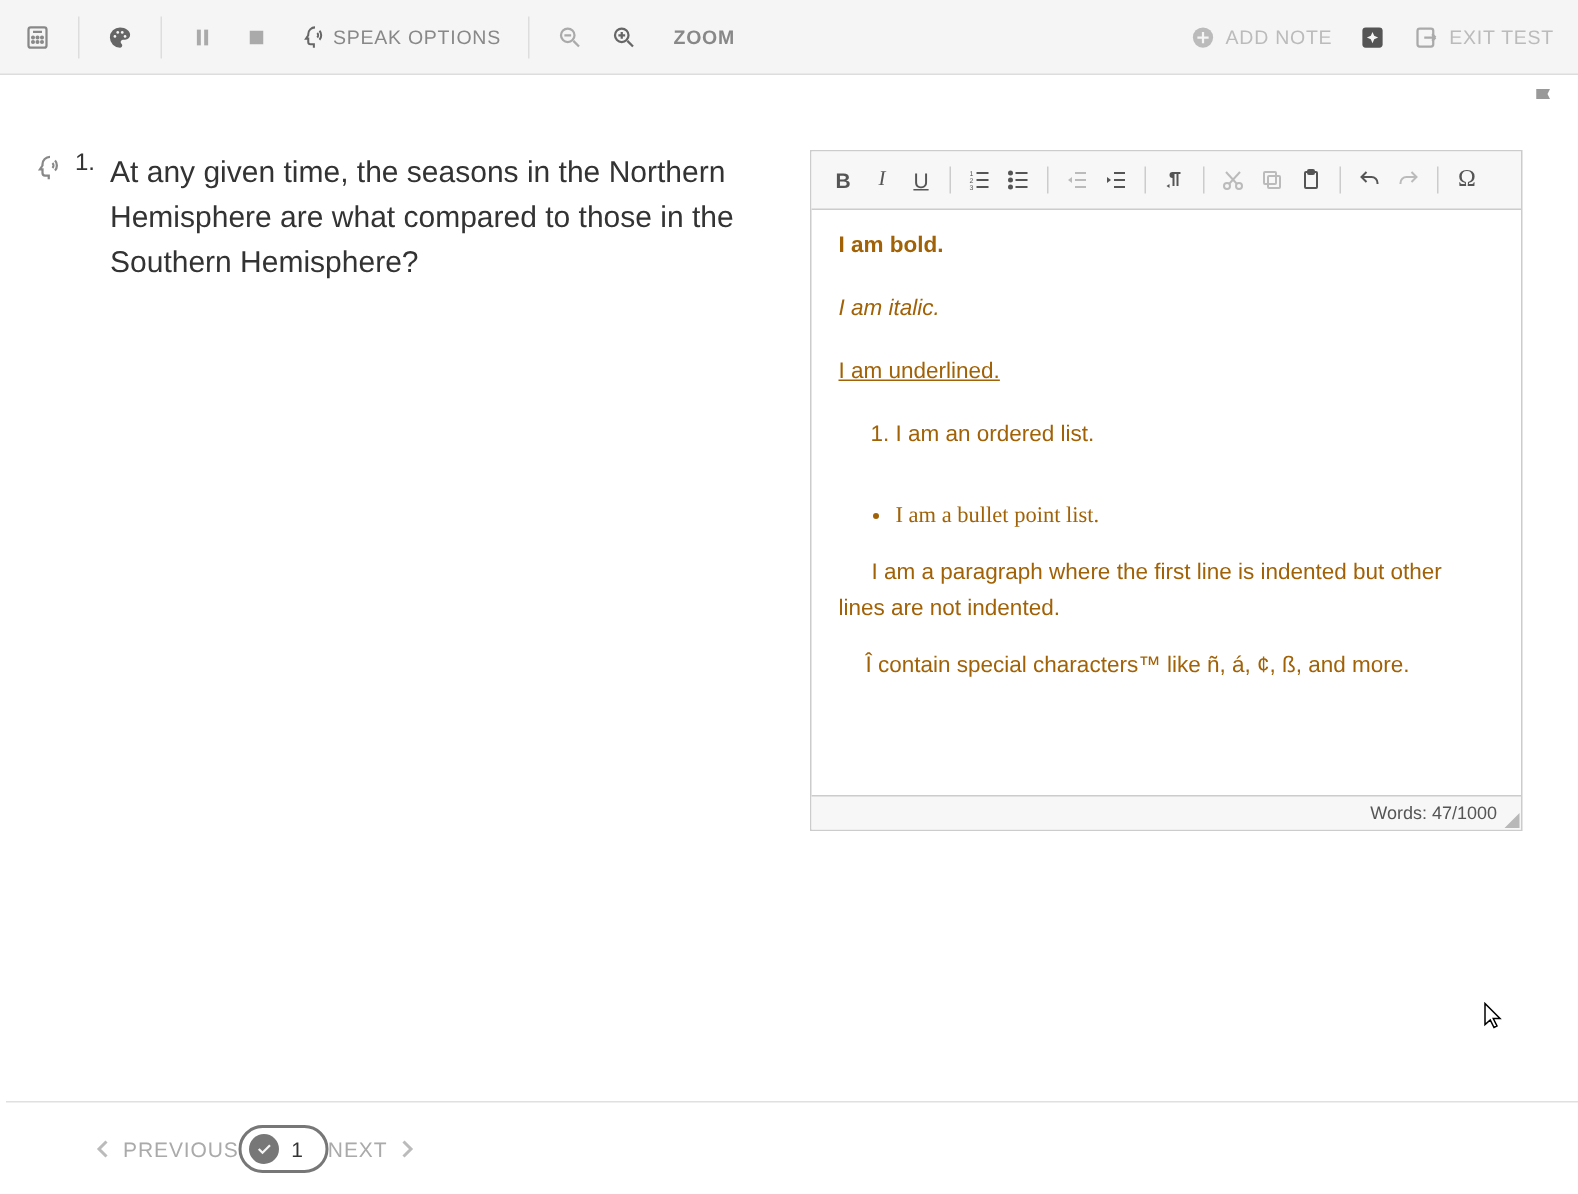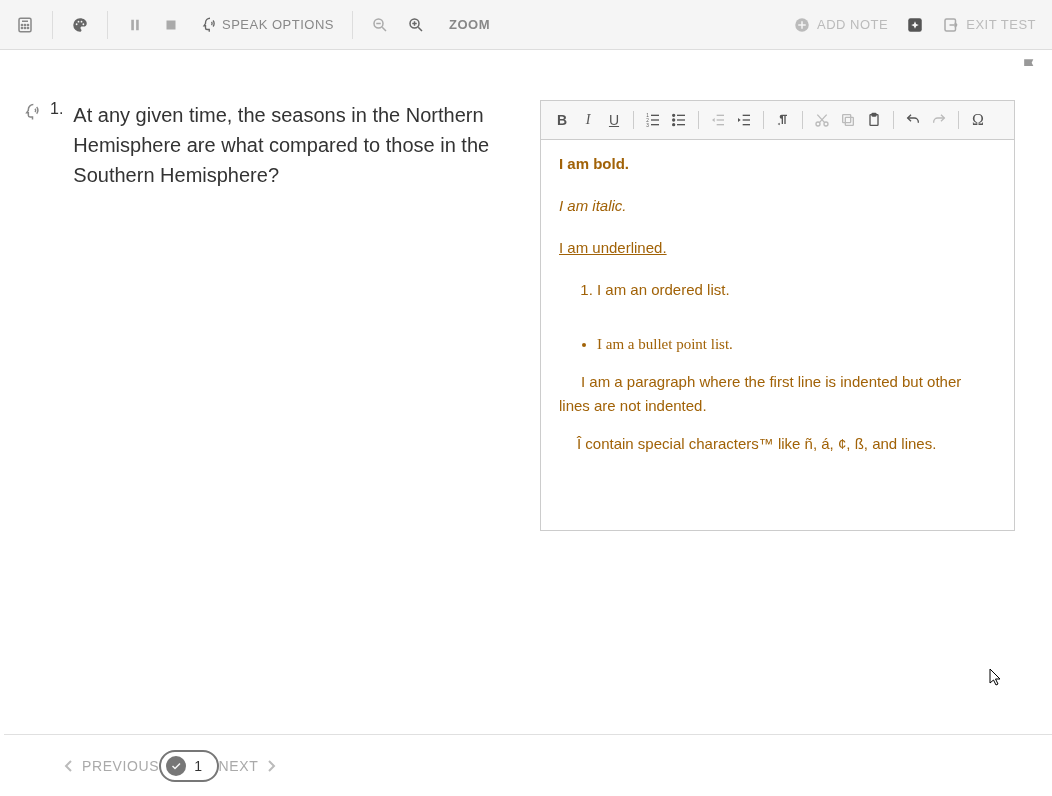--- a/index.html
+++ b/index.html
@@ -410,23 +410,27 @@
         <p><b>I am bold.</b></p>
         <p><i>I am italic.</i></p>
         <p><u>I am underlined.</u></p>
         <ol>
             <li>I am an ordered list.</li>
           </ol>
         <ul>
             <li>I am a bullet point list.</li>
           </ul>
         <p class="indent-first">I am a paragraph where the first line is indented but other lines are not indented.</p>
-        <p class="special">Î contain special characters™ like ñ, á, ¢, ß, and lines.</p>
+        <p class="special">Î contain special characters™ like ñ, á, ¢, ß, and more.</p>
       </div>
 
+      <div class="editor-status">
+        <span>Words: 47/1000</span>
+        <div class="resize-handle"></div>
+      </div>
     </div>
   </div>
 </div>
 
 <div class="bottombar">
   <div class="nav-btn">
     <svg viewBox="0 0 10 14" fill="none" stroke="#bbb" stroke-width="2">
       <path d="M7 2L2 7l5 5"></path>
     </svg>
     <span>PREVIOUS</span>

